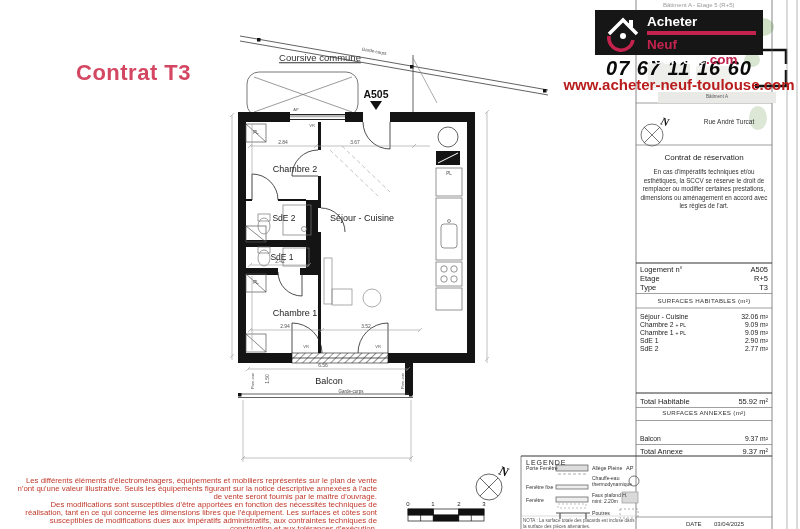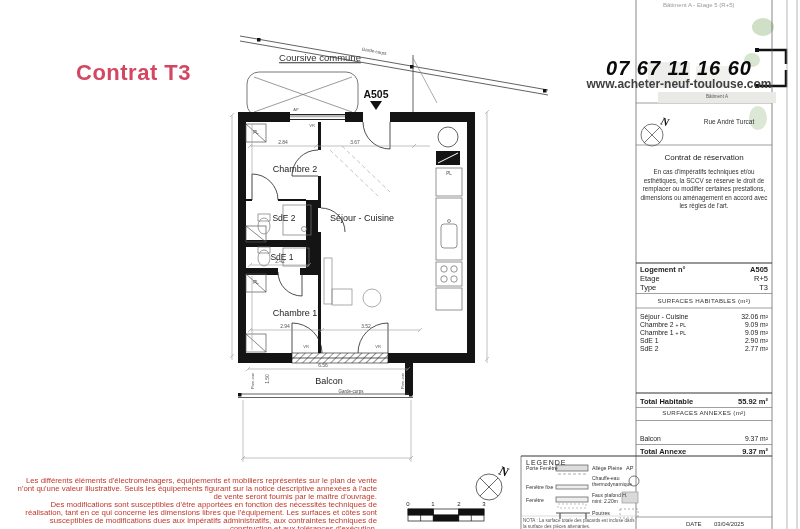--- a/index.html
+++ b/index.html
@@ -21,29 +21,29 @@
   #exemple{font-size:22px;font-weight:bold;letter-spacing:.5px;}
   
   #a505-tri{position:absolute;left:370px;top:101px;width:0;height:0;z-index:2;
     border-left:6px solid transparent;border-right:6px solid transparent;border-top:9px solid #111;}
   
   #logo{position:absolute;left:595px;top:10px;width:168px;height:45px;background:#161616;z-index:3;}
   #logo .l1{position:absolute;left:52px;top:4px;color:#fff;font-weight:bold;font-size:13.5px;}
   #logo .bar{position:absolute;left:52px;top:21px;width:109px;height:3.5px;}
   #logo .l2{position:absolute;left:52px;top:27px;font-weight:bold;font-size:13.5px;color:#fff;}
   #phone{font-size:20px;font-weight:bold;font-style:italic;letter-spacing:1px;color:#0a0a0a;}
-  #website{font-size:12px;font-weight:bold;color:#404040;}
+  #website{font-size:15px;font-weight:bold;color:#b91c1c;}
   #batiment-strip{position:absolute;left:658px;top:92px;width:118px;height:11px;background:#e9e9e6;z-index:1;}
   #cut-title{font-size:6px;color:#9a9a9a;z-index:1;}
   #contract-body{position:absolute;left:640px;top:168px;width:128px;font-size:6.3px;line-height:1.35;
     text-align:center;color:#333;z-index:2;}
   .trow{position:absolute;left:640px;width:128px;height:8px;display:flex;justify-content:space-between;z-index:2;}
   .trow span{font-size:7.5px;color:#1c1c1c;}
   .srow span{font-size:6.8px;color:#222;}
-  .b span{font-weight:bold;}
+  .b span{font-weight:normal;}
   .sechead{font-size:6.2px;color:#333;letter-spacing:.3px;}
   
   .leg-l{font-size:5.2px;color:#333;}
   .leg-r{position:absolute;width:37px;font-size:5px;line-height:1.2;color:#333;z-index:2;}
   #nota{position:absolute;left:523px;top:518px;width:112px;font-size:4.6px;line-height:1.25;color:#555;z-index:2;}
   
   #disclaimer{position:absolute;left:15px;top:477px;width:362px;z-index:2;}
   #disclaimer p{margin:0;font-size:7.8px;line-height:1.02;text-align:right;}
   .sb-num{font-size:6px;color:#222;}
 </style>
@@ -322,20 +322,31 @@
   <div class="lbl c dim z2" style="left:283px;top:142px;">2.84</div>
   <div class="lbl c dim z2" style="left:355px;top:142px;">3.67</div>
   <div class="lbl c dim z2" style="left:280px;top:261px;">2.42</div>
   <div class="lbl c dim z2" style="left:285px;top:326px;">2.94</div>
   <div class="lbl c dim z2" style="left:366px;top:326px;">3.52</div>
   <div class="lbl c dim z2" style="left:323px;top:365px;">6.56</div>
   <div class="lbl r90 dim z2" style="left:267px;top:379px;">1.50</div>
 
   <div class="lbl" id="cut-title" style="left:663px;top:2px;">Bâtiment A - Etage 5 (R+5)</div>
 
+  <div id="logo">
+    <svg width="48" height="42" style="position:absolute;left:4px;top:2px;">
+      <path d="M 10,22 L 24,8 L 38,22" stroke="#fff" stroke-width="3.5" fill="none"></path>
+      <rect x="30" y="8" width="4" height="7" fill="#fff"></rect>
+      <circle cx="24" cy="24" r="3" fill="#fff"></circle>
+      <path d="M 10,24 A 12,12 0 0 0 34,28" stroke="#c4234e" stroke-width="3.5" fill="none"></path>
+    </svg>
+    <span class="l1">Acheter</span>
+    <span class="bar" style="background:#c4234e;"></span>
+    <span class="l2"><span style="color:#c4234e;">Neuf </span><span>Toulouse</span><span style="color:#c4234e;">.com</span></span>
+  </div>
 
   <div class="lbl c z2" id="phone" style="left:679px;top:68px;">07 67 11 16 60</div>
   <div class="lbl c z2" id="website" style="left:679px;top:84px;">www.acheter-neuf-toulouse.com</div>
 
   <div id="batiment-strip"></div>
   <div class="lbl c z2" style="left:717px;top:97px;font-size:4.5px;color:#555;">Bâtiment A</div>
 
   <div class="lbl c z2" style="left:729px;top:122px;font-size:6.5px;color:#333;">Rue André Turcat</div>
 
   <div class="lbl c z2" style="left:704px;top:158px;font-size:8px;color:#222;">Contrat de réservation</div>

